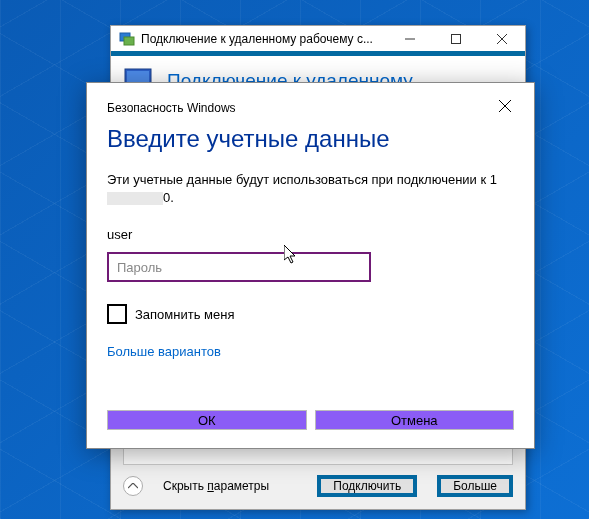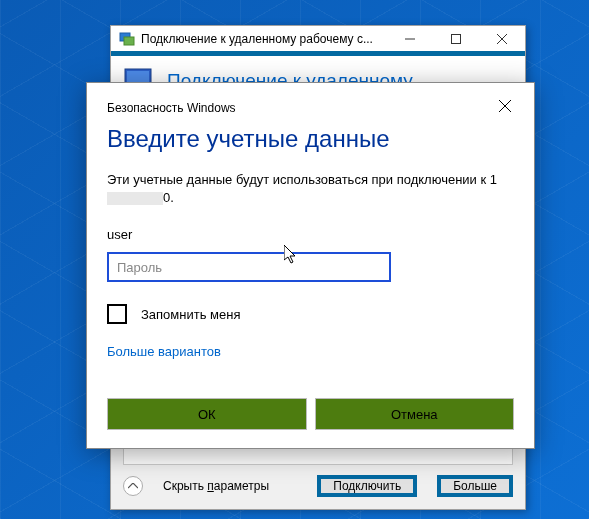--- a/index.html
+++ b/index.html
@@ -174,34 +174,34 @@
   width: 56px;
   height: 13px;
   vertical-align: middle;
 }
 .sec-user {
   font-size: 13px;
   color: #000;
   margin-bottom: 10px;
 }
 .sec-password {
-  width: 284px;
+  width: 264px;
   height: 30px;
-  border: 2px solid #1d4ed8;
+  border: 2px solid #701a75;
   padding: 0 8px;
   font-size: 13px;
   color: #666;
   outline: none;
   margin-bottom: 22px;
 }
 .sec-password::placeholder { color: #888; }
 .sec-remember {
   display: flex;
   align-items: center;
-  gap: 14px;
+  gap: 8px;
   margin-bottom: 20px;
 }
 .sec-checkbox {
   width: 20px;
   height: 20px;
   border: 2px solid #000;
   background: #fff;
 }
 .sec-remember-label {
   font-size: 13px;
@@ -212,22 +212,22 @@
   color: #0066cc;
   margin-bottom: auto;
 }
 .sec-buttons {
   display: flex;
   gap: 8px;
   margin-top: 14px;
 }
 .sec-btn {
   flex: 1;
-  height: 32px;
-  background: #4d7c0f;
+  height: 20px;
+  background: #8b5cf6;
   border: 1px solid #bbb;
   font-size: 13px;
   color: #000;
   display: flex;
   align-items: center;
   justify-content: center;
 }
 .cursor {
   position: absolute;
   left: 284px;

